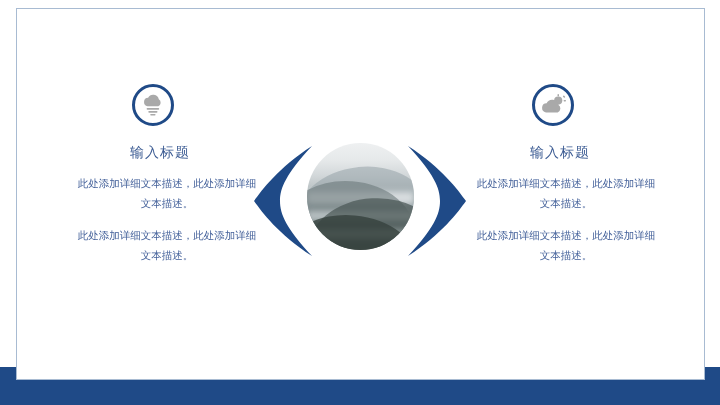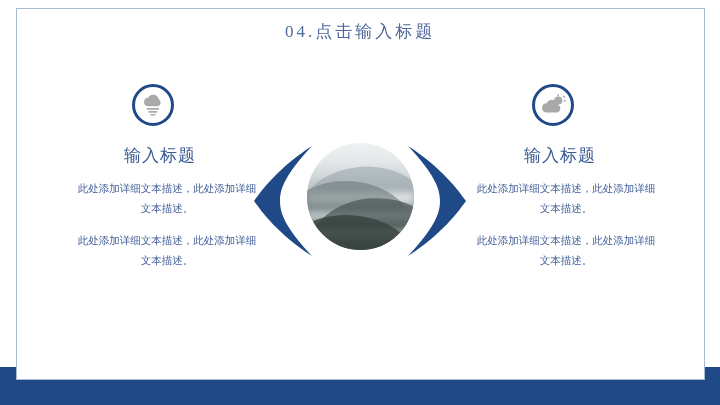--- a/index.html
+++ b/index.html
@@ -78,21 +78,21 @@
     justify-content: center;
   }
   .col-left .icon-ring  { margin: 0 0 0 77px; }
   .col-right .icon-ring { margin: 0 0 0 77px; }
 
   .icon-ring svg { display: block; }
 
   .col-heading {
     margin-top: 18px;
     text-align: center;
-    font-size: 17px;
+    font-size: 14px;
     letter-spacing: 1px;
     color: #3a5a92;
     white-space: nowrap;
   }
 
   .col-body {
     margin-top: 12px;
     font-size: 10.5px;
     line-height: 1.95;
     color: #44619a;
@@ -162,21 +162,20 @@
 </style>
 </head>
 <body>
 
 <div class="slide">
 
   <div class="footer-band"></div>
 
   <div class="card"></div>
 
-  <div class="slide-title">04.点击输入标题</div>
 
   <div class="col col-left">
     <div class="icon-ring">
       <svg width="26" height="24" viewBox="0 0 26 24" aria-hidden="true">
         <path d="M7.6 13.2a4.2 4.2 0 0 1 .5-8.35 5.7 5.7 0 0 1 10.7 1.5 3.85 3.85 0 0 1-.5 6.85z" fill="#a9a9a9"></path>
         <rect x="6.6" y="15.0" width="12.6" height="1.7" rx="0.85" fill="#a9a9a9"></rect>
         <rect x="8.3" y="18.0" width="9.2" height="1.7" rx="0.85" fill="#a9a9a9"></rect>
         <rect x="10.2" y="21.0" width="5.4" height="1.6" rx="0.8" fill="#a9a9a9"></rect>
       </svg>
     </div>

